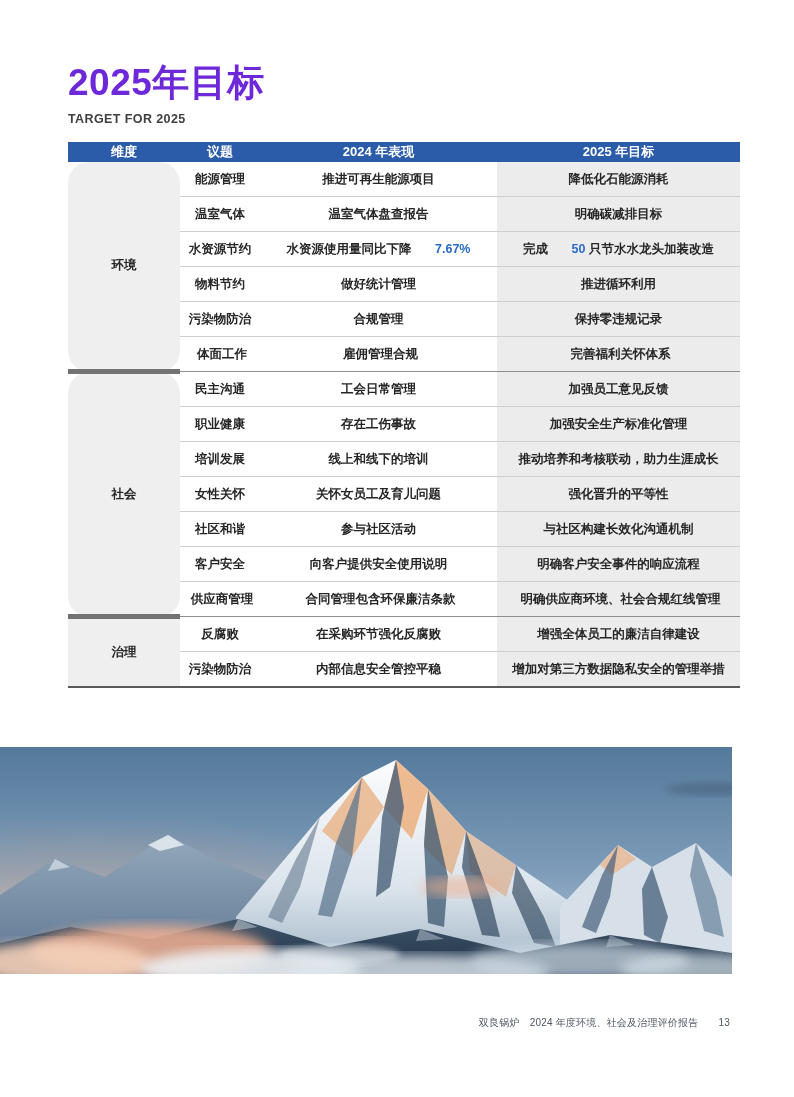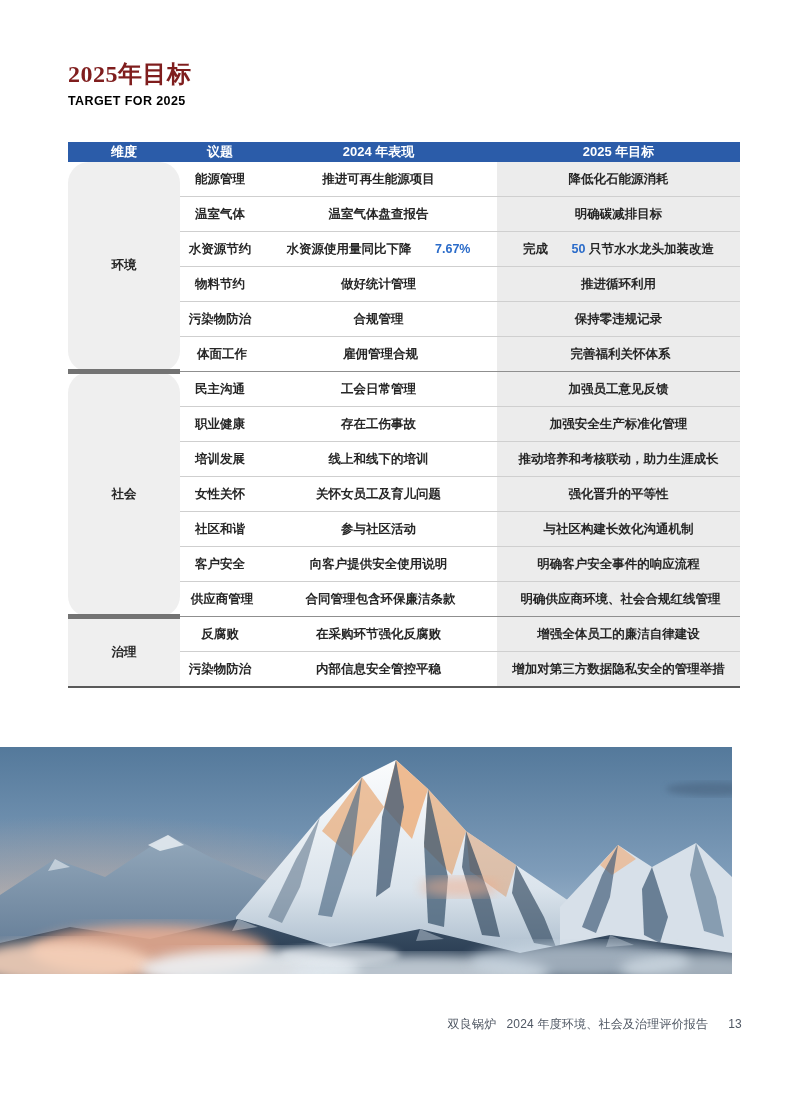--- a/index.html
+++ b/index.html
@@ -1,22 +1,22 @@
 <!DOCTYPE html>
 <html style="--header-bg: #2B5CA9; --highlight: #2A6BC9; --col1-bg: #EFEFEF; --col4-bg: #ECECEC;"><head>
 <meta charset="utf-8">
 <style>
   html,body { margin:0; padding:0; }
   .page {
     position:relative; width:794px; height:1097px; background:#ffffff;
     font-family:"Liberation Sans", sans-serif; overflow:hidden;
   }
   .title-block { position:absolute; left:68px; top:58px; }
-  .title-block h1 { margin:0; font-size:24px; font-weight:800; color:#7f1d1d; letter-spacing:0.5px;font-family:Liberation Serif, serif; }
-  .title-block .subtitle { margin-top:4px; font-size:12.5px; font-weight:700; color:#000000; letter-spacing:0.4px; }
+  .title-block h1 { margin:0; font-size:37px; font-weight:800; color:#6d28d9; letter-spacing:0.5px; }
+  .title-block .subtitle { margin-top:4px; font-size:12.5px; font-weight:700; color:#404040; letter-spacing:0.4px; }
 
   .table-wrap { position:absolute; left:68px; top:142px; width:672px; border-bottom:2px solid #5a5a5a; }
   table.report-table { border-collapse:collapse; table-layout:fixed; width:672px; }
   table.report-table th {
     background:var(--header-bg,#2B5CA9); color:#ffffff; font-size:13px; font-weight:700;
     height:20px; padding:0; text-align:center;
   }
   table.report-table td {
     height:34px; padding:0 4px; text-align:center; font-size:12.5px; font-weight:600;
     color:#262626; vertical-align:middle; line-height:1.15;
@@ -25,22 +25,22 @@
   td.tgt { background:var(--col4-bg,#ECECEC); }
   tr.inner td.c { border-bottom:1px solid #cfcfcf; }
   tr.gend td.c { border-bottom:1px solid #8f8f8f;padding-left:8px; }
   td.dim.gdim { border-bottom:5px solid #737373;border-radius:21px; }
   span.hl { color:var(--highlight,#2A6BC9); font-weight:700;margin-left:20px; }
 
   .photo { position:absolute; left:0; top:747px; width:732px; height:227px; }
   .photo svg { display:block; width:732px; height:227px; }
 
   .footer {
-    position:absolute; top:1016px; right:52px; display:flex; align-items:baseline;
-    font-size:12px; color:#4f5763; letter-spacing:0.2px;
+    position:absolute; top:1016px; right:64px; display:flex; align-items:baseline;
+    font-size:10px; color:#4f5763; letter-spacing:0.2px;
   }
   .footer .f-company { margin-right:10px; }
   .footer .f-report { margin-right:20px; }
 </style>
 </head>
 <body>
 
 <div class="page">
 
   <div class="title-block">

